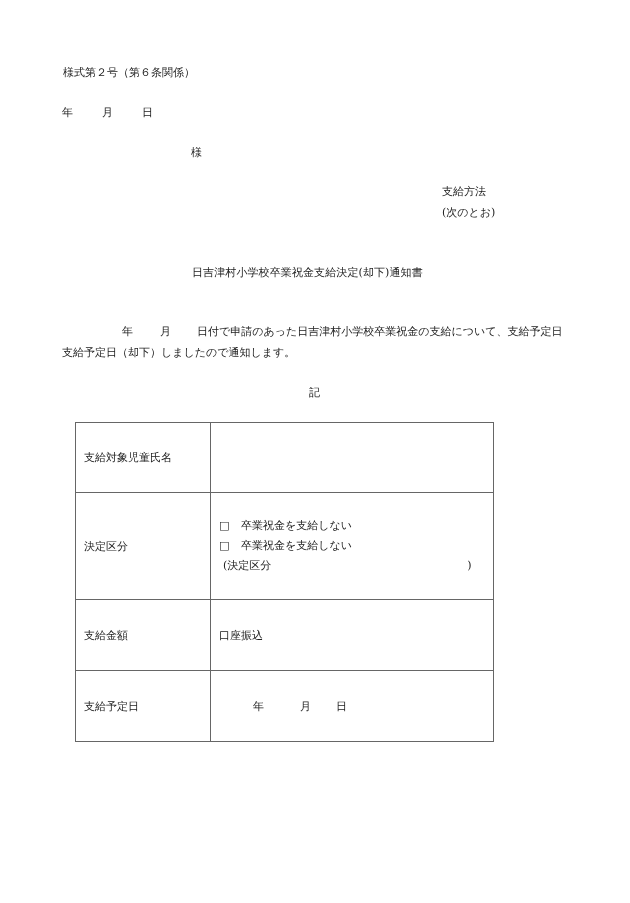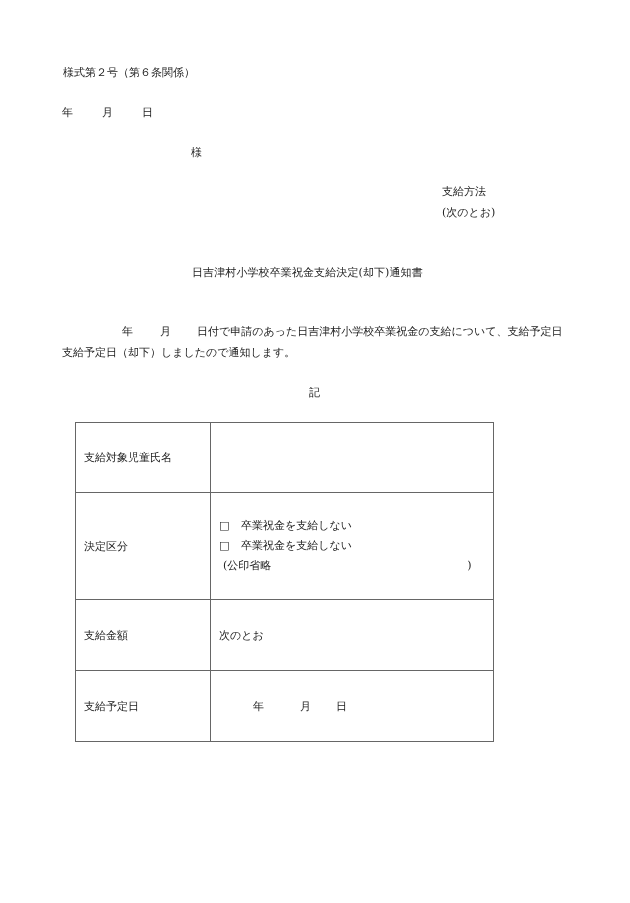--- a/index.html
+++ b/index.html
@@ -89,27 +89,27 @@
   <tr class="r2">
     <td class="label">決定区分</td>
     <td>
       <span class="opt">
         <span class="box">□</span><span>卒業祝金を支給しない</span>
       </span>
       <span class="opt">
         <span class="box">□</span><span>卒業祝金を支給しない</span>
       </span>
       <span class="reason">
-        <span>(公印省略</span><span class="close">)</span>
+        <span>(決定区分</span><span class="close">)</span>
       </span>
     </td>
   </tr>
   <tr class="r4">
     <td class="label">支給金額</td>
-    <td>次のとお</td>
+    <td>口座振込</td>
   </tr>
   <tr class="r5">
     <td class="label">支給予定日</td>
     <td class="sched">
       <span style="width:34px"></span><span>年</span><span style="width:36px"></span><span>月</span><span style="width:25px"></span><span>日</span>
     </td>
   </tr>
 </tbody>
   </table>
 

